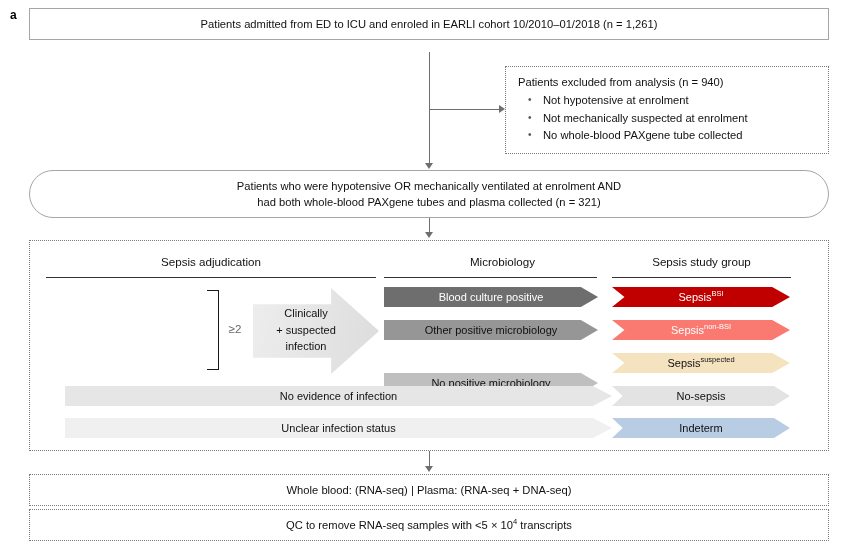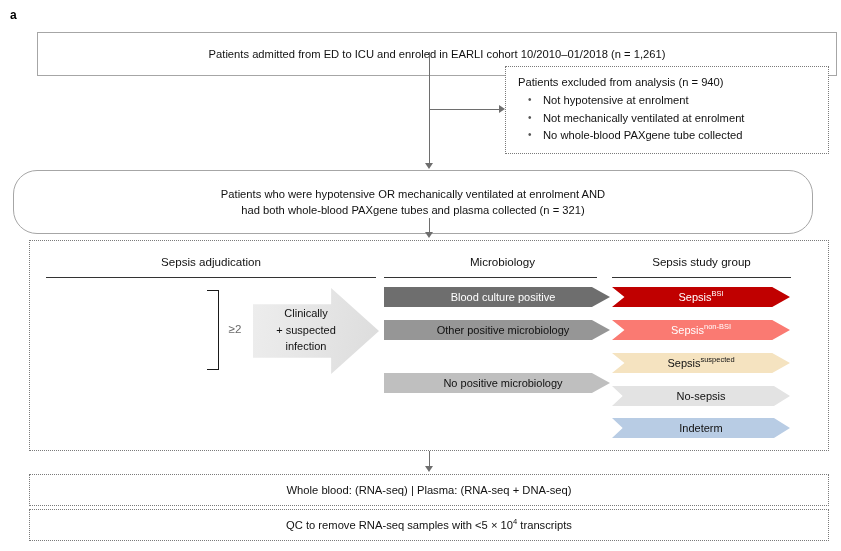--- a/index.html
+++ b/index.html
@@ -25,24 +25,24 @@
     box-sizing:border-box;
     display:flex;align-items:center;justify-content:center;
     text-align:center;
     font-size:11.2px;
     line-height:1.45;
     color:#111;
   }
   .box.dotted{border:1px dotted #7a7a7a;}
 
   
-  #box-enrolled{left:29px;top:32px;width:800px;height:44px;margin-left:8px;}
+  #box-enrolled{left:29px;top:8px;width:800px;height:32px;}
   #box-excluded{left:505px;top:66px;width:324px;height:88px;padding:7px 10px 7px 12px;
                 align-items:flex-start;justify-content:flex-start;text-align:left;}
-  #box-included{left:13px;top:170px;width:800px;height:64px;border-radius:24px;}
+  #box-included{left:29px;top:170px;width:800px;height:48px;border-radius:24px;}
   #box-main{left:29px;top:240px;width:800px;height:211px;display:block;}
   #box-assays{left:29px;top:474px;width:800px;height:32px;}
   #box-qc{left:29px;top:509px;width:800px;height:32px;}
 
   .excl-title{font-size:11.2px;margin:0 0 2px 0;}
   .excl-list{list-style:none;margin:0;padding:0;}
   .excl-list li{
     position:relative;padding-left:25px;font-size:11.2px;line-height:1.55;
   }
   .excl-list li:before{
@@ -102,21 +102,20 @@
   }
 
   
   .chev{
     position:absolute;height:20px;
     display:flex;align-items:center;justify-content:center;
     font-size:11px;color:#111;white-space:nowrap;
   }
   .chev.right{            
     clip-path:polygon(0% 0%,92% 0%,100% 50%,92% 100%,0% 100%);
-    padding-left:12px;
   }
   .chev.notch{            
     clip-path:polygon(0% 0%,90% 0%,100% 50%,90% 100%,0% 100%,7% 50%);
   }
   .chev.wide{
     clip-path:polygon(0% 0%,96.5% 0%,100% 50%,96.5% 100%,0% 100%);
   }
   .chev.wide-notch{
     clip-path:polygon(0% 0%,91% 0%,100% 50%,91% 100%,0% 100%,6% 50%);
   }
@@ -135,21 +134,21 @@
   <div class="vline" style="left:429px;top:52px;height:112px;"></div>
   <div class="hline" style="left:429px;top:109px;width:70px;"></div>
   <div class="arrow-right" style="left:499px;top:105px;"></div>
   <div class="arrow-down" style="left:425px;top:163px;"></div>
 
   <div class="box dotted" id="box-excluded">
     <div style="width:100%;">
       <div class="excl-title">Patients excluded from analysis (n = 940)</div>
       <ul class="excl-list">
         <li>Not hypotensive at enrolment</li>
-        <li>Not mechanically ventilated at enrolment</li>
+        <li>Not mechanically suspected at enrolment</li>
         <li>No whole-blood PAXgene tube collected</li>
       </ul>
     </div>
   </div>
 
   <div class="box" id="box-included">
     <div>
       <div>Patients who were hypotensive OR mechanically ventilated at enrolment AND</div>
       <div>had both whole-blood PAXgene tubes and plasma collected (n = 321)</div>
     </div>
@@ -193,24 +192,30 @@
   <div class="chev notch" style="left:612px;top:287px;width:178px;background:#C00000;color:#ffffff;">
     <span><span>Sepsis</span><sup>BSI</sup></span>
   </div>
   <div class="chev notch" style="left:612px;top:353px;width:178px;background:#F5E3C0;color:#111111;">
     <span><span>Sepsis</span><sup>suspected</sup></span>
   </div>
   <div class="chev notch" style="left:612px;top:320px;width:178px;background:#FA7A72;color:#ffffff;">
     <span><span>Sepsis</span><sup>non-BSI</sup></span>
   </div>
 
+  <div class="chev wide" style="left:65px;top:386px;width:547px;background:#E6E6E6;color:#111111;">
+    <span>No evidence of infection</span>
+  </div>
   <div class="chev wide-notch" style="left:612px;top:386px;width:178px;background:#E3E3E3;color:#111111;">
     <span>No-sepsis</span>
   </div>
 
+  <div class="chev wide" style="left:65px;top:418px;width:547px;background:#F0F0F0;color:#111111;">
+    <span>Unclear infection status</span>
+  </div>
   <div class="chev wide-notch" style="left:612px;top:418px;width:178px;background:#B8CCE4;color:#111111;">
     <span>Indeterm</span>
   </div>
 
   <div class="vline" style="left:429px;top:451px;height:16px;"></div>
   <div class="arrow-down" style="left:425px;top:466px;"></div>
 
   <div class="box dotted" id="box-assays">
     <span>Whole blood: (RNA-seq) | Plasma: (RNA-seq + DNA-seq)</span>
   </div>

